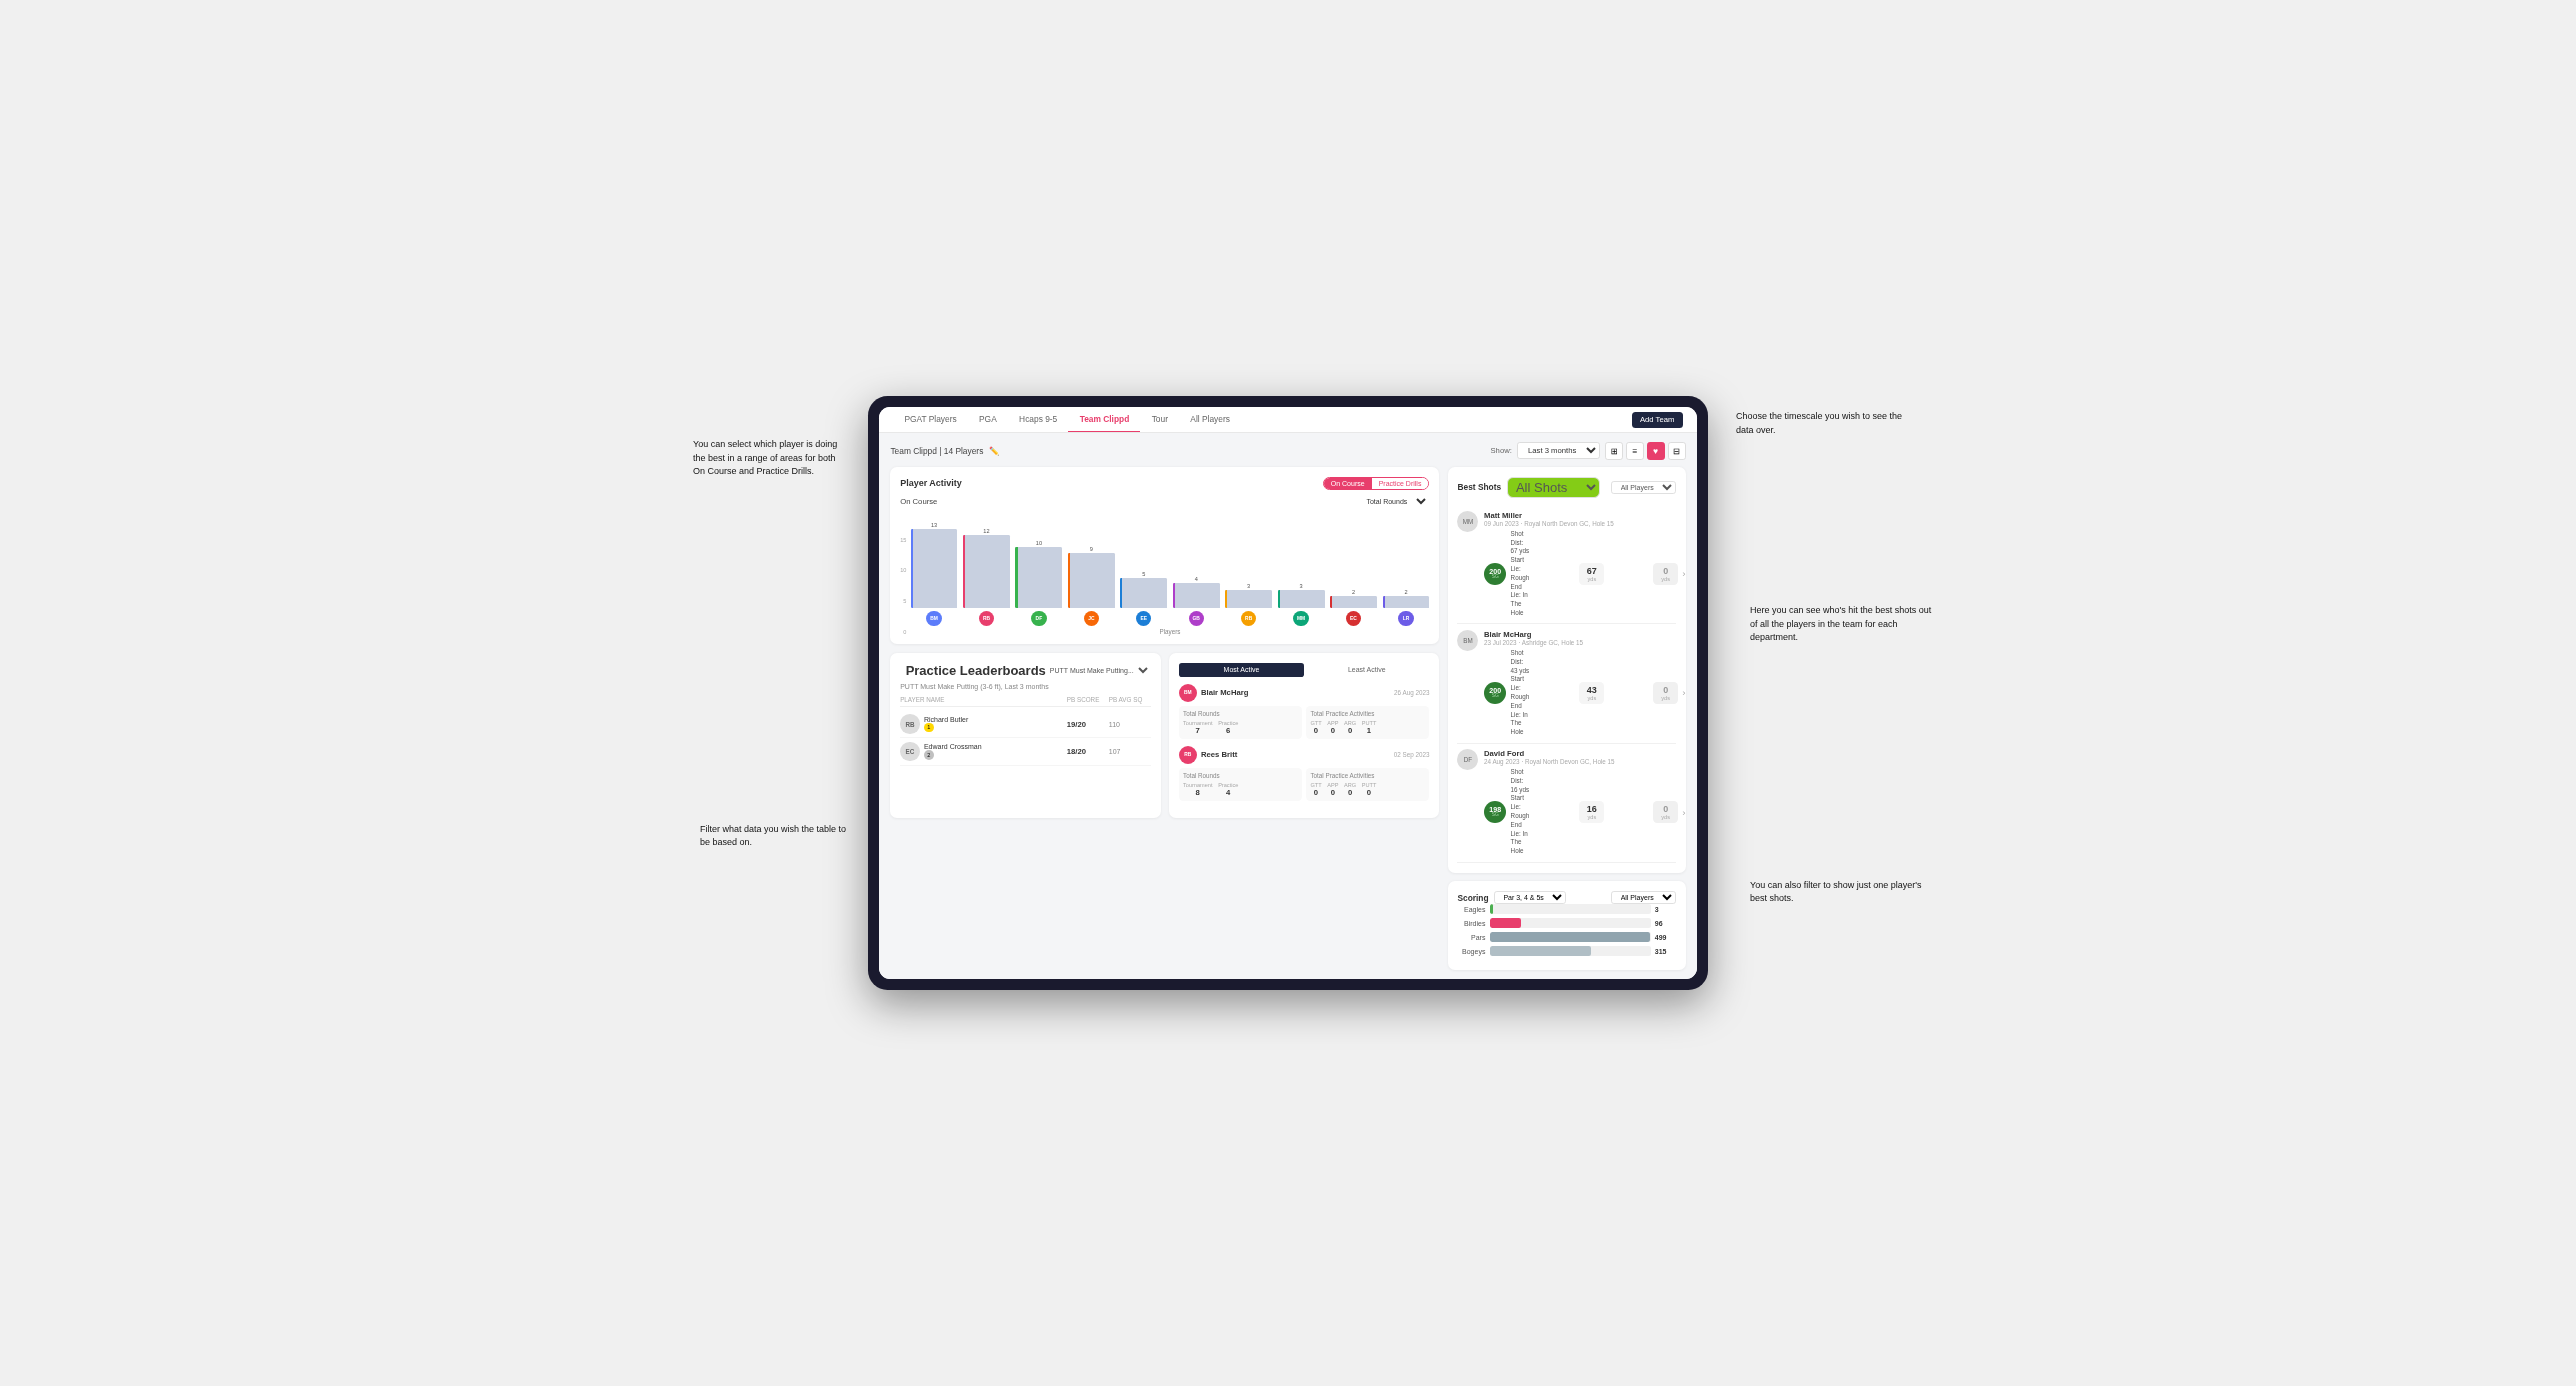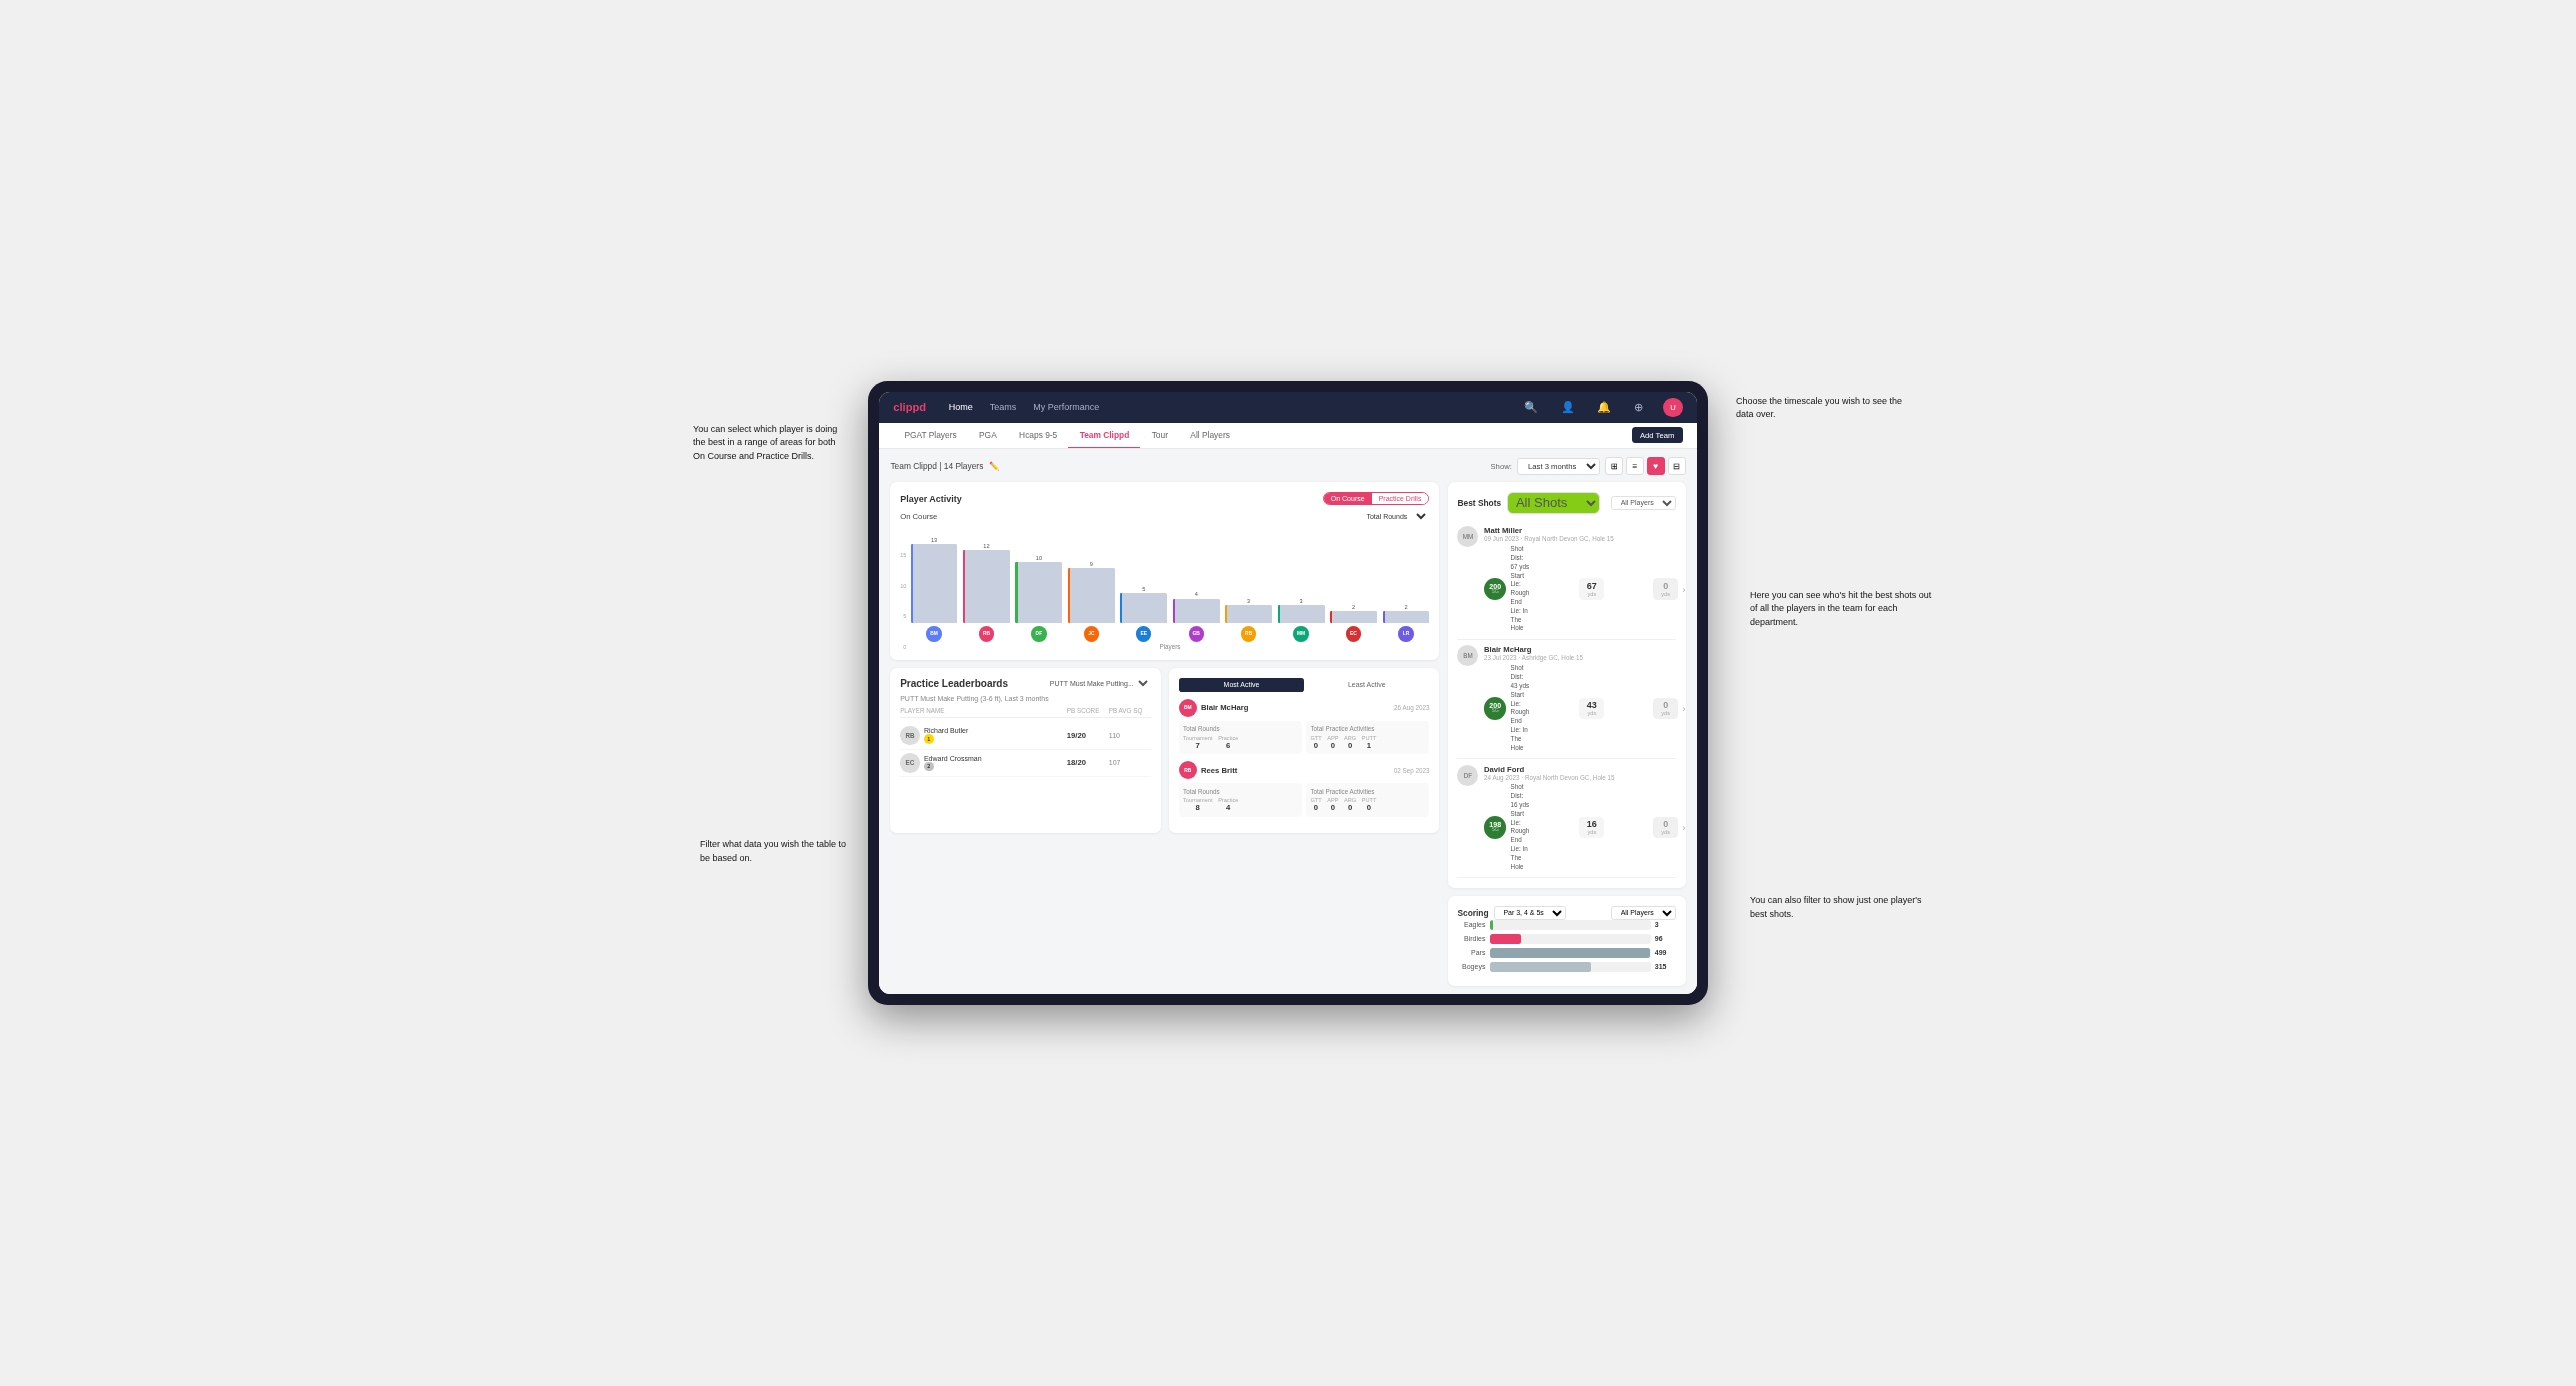--- a/index.html
+++ b/index.html
@@ -297,21 +297,21 @@
       grid-template-columns: 1fr 1fr;
       gap: 8.4px;
     }
 
     .leaderboard-card {}
     .leaderboard-header {
       display: flex;
       align-items: center;
       margin-bottom: 5.6px;
     }
-    .lb-title { font-size: 10px; font-weight: 600; color: #333; flex: 1; }
+    .lb-title { font-size: 13px; font-weight: 600; color: #333; flex: 1; text-align: right; }
     .lb-drill-select { font-size: 7px; color: #555; border: none; background: transparent; cursor: pointer; }
     .lb-subtitle { font-size: 7px; color: #888; margin-bottom: 5.6px; }
     .lb-table-header {
       display: grid;
       grid-template-columns: 1fr 42px 42px;
       font-size: 6.3px;
       color: #aaa;
       text-transform: uppercase;
       padding-bottom: 2.8px;
       border-bottom: 0.7px solid #eee;
@@ -526,32 +526,20 @@
 
   <div class="annotation annotation-tl">You can select which player is doing the best in a range of areas for both On Course and Practice Drills.</div>
   <div class="annotation annotation-bl">Filter what data you wish the table to be based on.</div>
   <div class="annotation annotation-tr">Choose the timescale you wish to see the data over.</div>
   <div class="annotation annotation-mr">Here you can see who's hit the best shots out of all the players in the team for each department.</div>
   <div class="annotation annotation-br">You can also filter to show just one player's best shots.</div>
 
   <div class="tablet-frame">
     <div class="tablet-inner">
 
-      <nav class="top-nav">
-        <span class="brand-logo">clippd</span>
-        <span class="nav-link active">Home</span>
-        <span class="nav-link">Teams</span>
-        <span class="nav-link">My Performance</span>
-        <div class="nav-spacer"></div>
-        <span class="nav-icon">🔍</span>
-        <span class="nav-icon">👤</span>
-        <span class="nav-icon">🔔</span>
-        <span class="nav-icon">⊕</span>
-        <div class="nav-avatar">U</div>
-      </nav>
 
       <div class="sub-nav">
         <div class="sub-nav-tab">PGAT Players</div>
         <div class="sub-nav-tab">PGA</div>
         <div class="sub-nav-tab">Hcaps 9-5</div>
         <div class="sub-nav-tab active">Team Clippd</div>
         <div class="sub-nav-tab">Tour</div>
         <div class="sub-nav-tab">All Players</div>
         <div class="sub-nav-spacer"></div>
         <div class="add-team-btn">Add Team</div>

